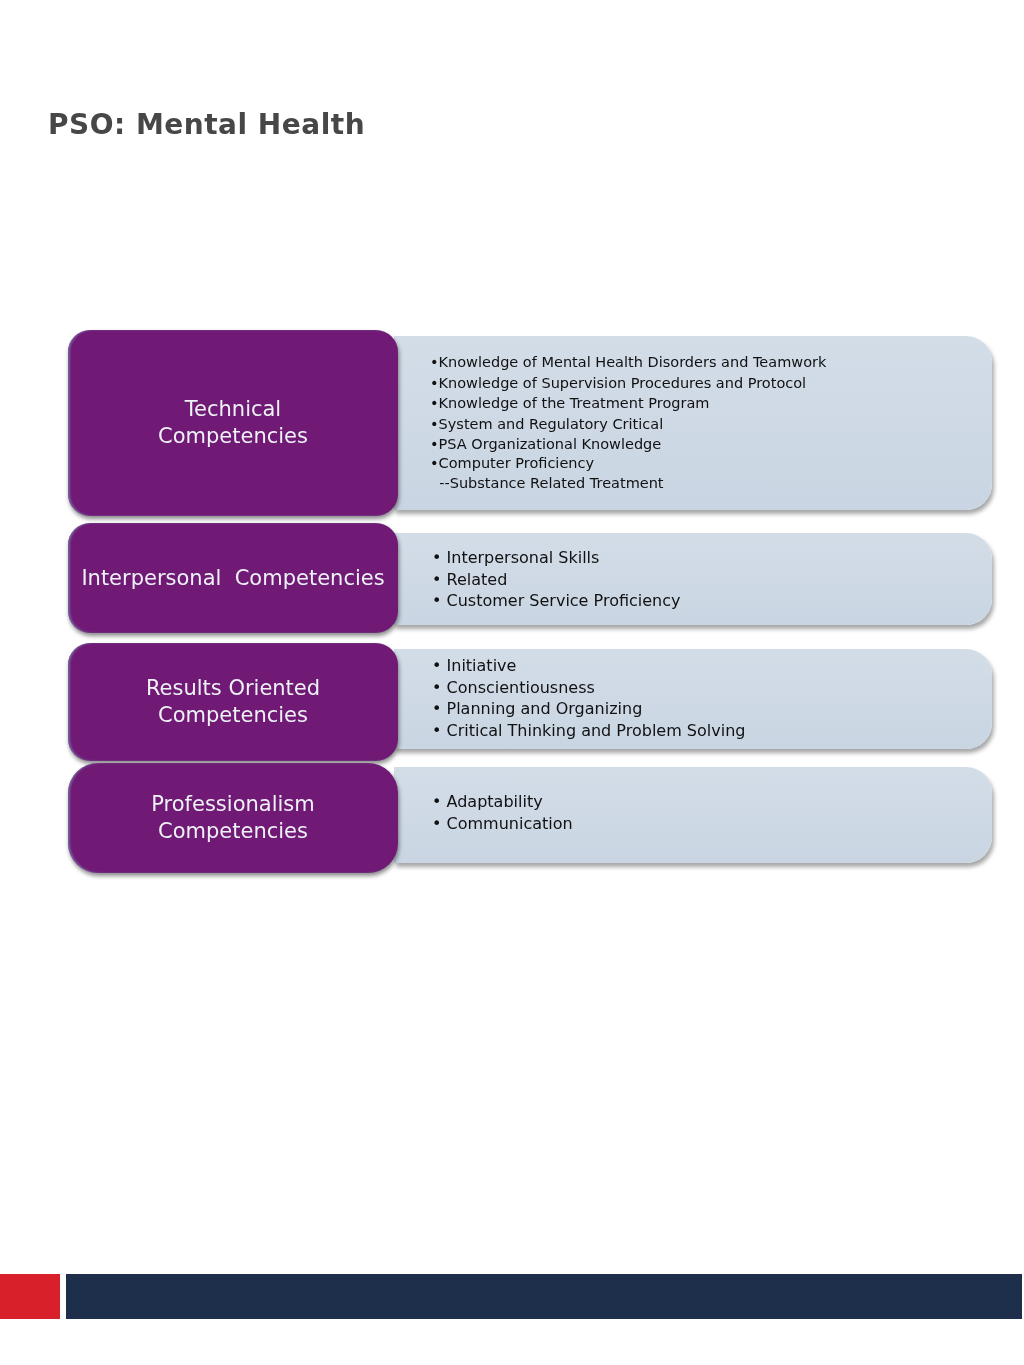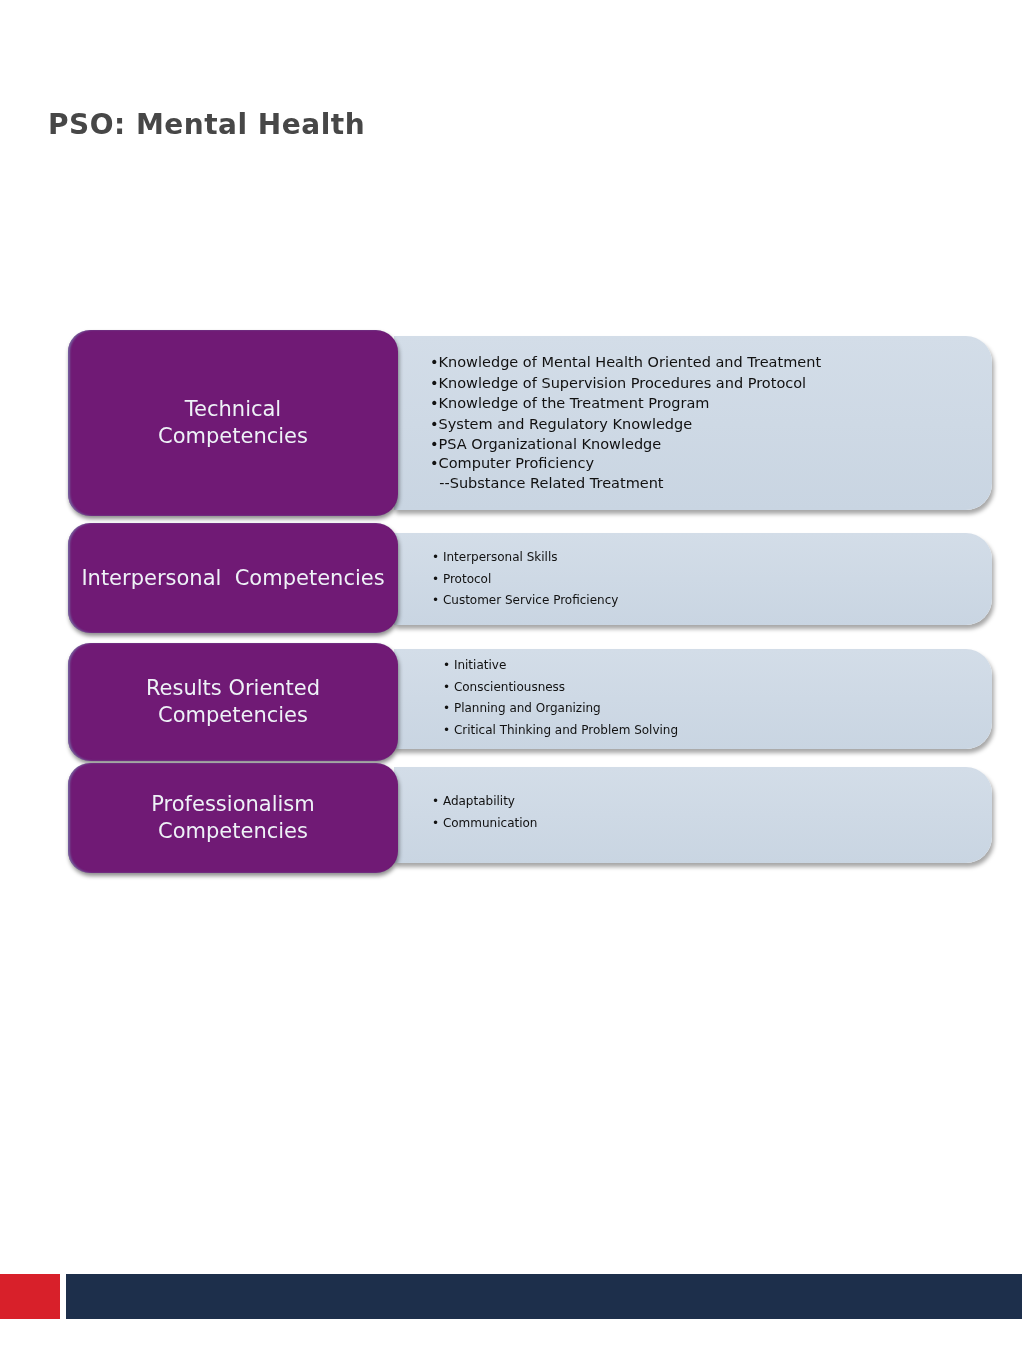--- a/index.html
+++ b/index.html
@@ -17,21 +17,21 @@
     .row { position: absolute; left: 68px; width: 924px; }
     .panel {
       position: absolute; left: 326px; right: 0; 
       background: linear-gradient(#d3dde8, #c9d5e2);
       border-radius: 0 26px 26px 0;
       box-shadow: 2px 4px 4px rgba(0,0,0,0.35);
     }
     .panel ul {
       list-style: none; margin: 0; padding: 0;
       position: absolute; left: 38px;
-      font-size: 12px; color: #111; line-height: 20.8px;
+      font-size: 16px; color: #111; line-height: 20.8px;
     }
     .panel li { white-space: nowrap; }
     .box {
       position: absolute; left: 0; width: 330px;
       background: #701a75; border-radius: 22px;
       box-shadow: 1px 3px 4px rgba(0,0,0,0.45), inset 2px 0 2px rgba(120,150,190,0.55);
       display: flex; align-items: center; justify-content: center;
       text-align: center; color: #eef2f7; font-size: 21px; line-height: 27px;
     }
     .box span { display: block; }
@@ -39,55 +39,55 @@
     .footer-navy { position: absolute; left: 66px; top: 1274px; width: 956px; height: 45px; background: #1d2f4b; }
   </style>
 </head>
 <body>
 
 <div class="title">PSO: Mental Health</div>
 
 <div class="row" style="top:330px;height:186px;">
   <div class="panel" style="top:6px;height:174px;">
     <ul style="top:16px;left:36px;font-size:14.5px;line-height:20.5px;">
-      <li>•Knowledge of Mental Health Oriented and Treatment</li>
+      <li>•Knowledge of Mental Health Disorders and Teamwork</li>
       <li>•Knowledge of Supervision Procedures and Protocol</li>
       <li>•Knowledge of the Treatment Program</li>
-      <li>•System and Regulatory Knowledge</li>
+      <li>•System and Regulatory Critical</li>
       <li>•PSA Organizational Knowledge</li>
       <li style="margin-top:-2px;">•Computer Proficiency</li>
       <li style="white-space:pre;">  --Substance Related Treatment</li>
     </ul>
   </div>
   <div class="box" style="top:0;height:186px;">
     <div>
       <span>Technical</span>
       <span>Competencies</span>
     </div>
   </div>
 </div>
 
 <div class="row" style="top:523px;height:110px;">
   <div class="panel" style="top:10px;height:92px;">
     <ul style="top:14px;line-height:21.5px;">
       <li>• Interpersonal Skills</li>
-      <li>• Protocol</li>
+      <li>• Related</li>
       <li>• Customer Service Proficiency</li>
     </ul>
   </div>
   <div class="box" style="top:0;height:110px;">
     <div>
       <span style="white-space:pre;">Interpersonal  Competencies</span>
     </div>
   </div>
 </div>
 
 <div class="row" style="top:643px;height:110px;">
   <div class="panel" style="top:6px;height:100px;">
-    <ul style="top:6px;line-height:21.7px;margin-left:11px;">
+    <ul style="top:6px;line-height:21.7px;">
       <li>• Initiative</li>
       <li>• Conscientiousness</li>
       <li>• Planning and Organizing</li>
       <li>• Critical Thinking and Problem Solving</li>
     </ul>
   </div>
   <div class="box" style="top:0;height:118px;">
     <div>
       <span>Results Oriented</span>
       <span>Competencies</span>
@@ -95,21 +95,21 @@
   </div>
 </div>
 
 <div class="row" style="top:763px;height:110px;">
   <div class="panel" style="top:4px;height:96px;">
     <ul style="top:24px;line-height:21.5px;">
       <li>• Adaptability</li>
       <li>• Communication</li>
     </ul>
   </div>
-  <div class="box" style="top:0;height:110px;">
+  <div class="box" style="top:0;height:110px;border-radius:30px;">
     <div>
       <span>Professionalism</span>
       <span>Competencies</span>
     </div>
   </div>
 </div>
 
 <div class="footer-red"></div>
 <div class="footer-navy"></div>
 

